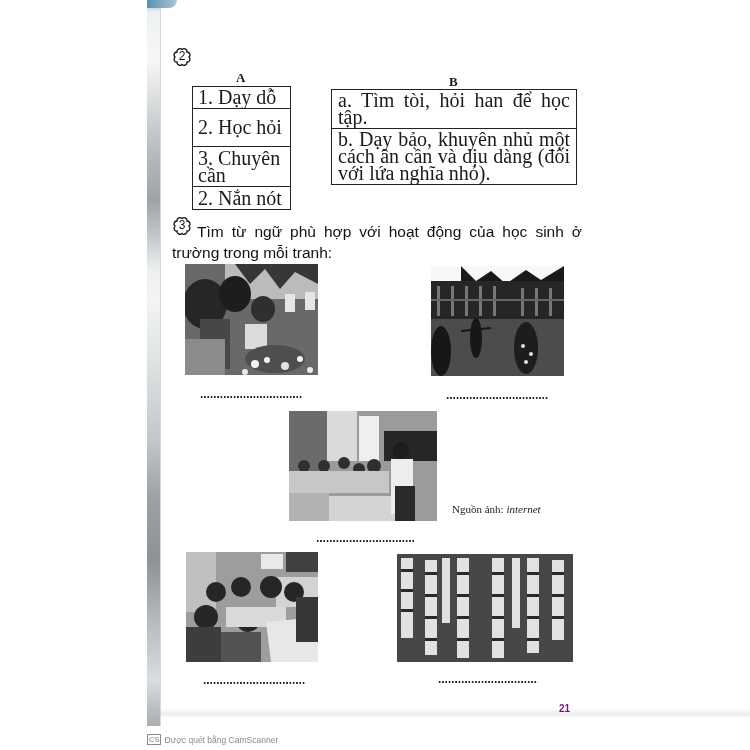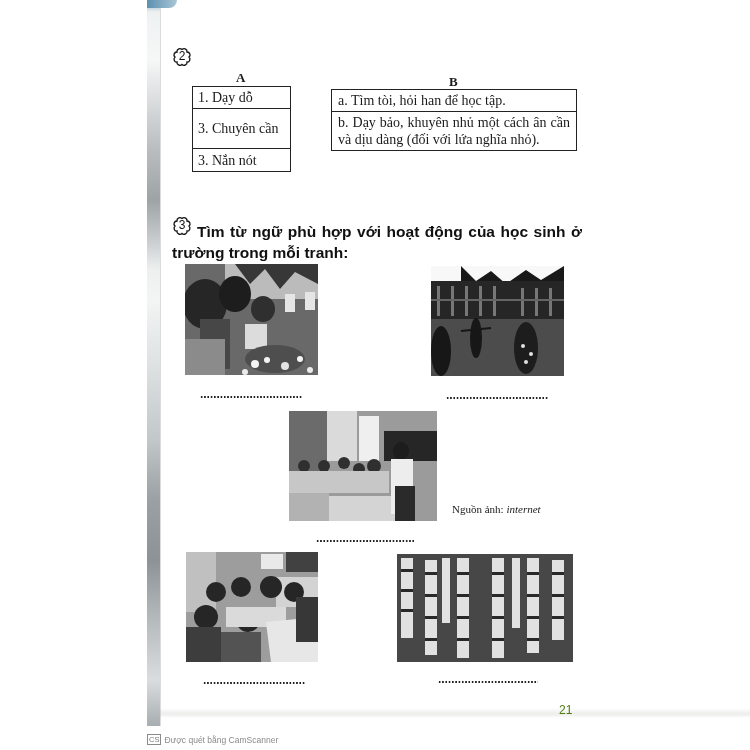--- a/index.html
+++ b/index.html
@@ -35,47 +35,47 @@
   .q-marker span {
     position: absolute; left: 0; top: 2px; width: 20px; text-align: center;
     font-size: 12px; font-weight: normal; font-family: "Liberation Sans", sans-serif;
   }
   .col-label {
     position: absolute; font-family: "Liberation Serif", serif;
     font-size: 13px; font-weight: bold;
   }
   table.match {
     position: absolute; border-collapse: collapse;
-    font-family: "Liberation Serif", serif; font-size: 14px;
+    font-family: "Liberation Serif", serif; font-size: 20px;
   }
   table.match td {
     border: 1.5px solid #222; padding: 2px 5px; vertical-align: middle;
     line-height: 17px;
   }
   table.match.b td { text-align: justify; padding: 2px 6px; }
   .q3-text {
     position: absolute; font-family: "Liberation Sans", sans-serif;
-    font-weight: bold; font-size: 15.5px; color: #111; line-height: 21px;
+    font-weight: normal; font-size: 15.5px; color: #111; line-height: 21px;
   }
   .photo {
     position: absolute; overflow: hidden; background: #444;
     filter: grayscale(100%) contrast(1.05);
   }
   .dots {
     position: absolute; height: 6px;
     background-image: radial-gradient(circle, #222 0.9px, transparent 1.1px);
     background-size: 3.3px 6px; background-repeat: repeat-x;
   }
   .source {
     position: absolute; font-family: "Liberation Serif", serif; font-size: 11px;
   }
   .source i { font-style: italic; }
   .page-number {
     position: absolute; font-family: "Liberation Sans", sans-serif;
-    font-size: 12px; font-weight: normal; color: #4d7c0f;
+    font-size: 10px; font-weight: bold; color: #701a75;
   }
   .cs-footer {
     position: absolute; left: 147px; top: 734px; display: flex; align-items: center;
     font-family: "Liberation Sans", sans-serif; font-size: 8.5px; color: #8a8a8a;
   }
   .cs-logo {
     border: 1px solid #8a8a8a; font-size: 7.5px; padding: 0 1px; margin-right: 3px;
     color: #7a7a7a; line-height: 9px;
   }
 </style>
@@ -96,25 +96,28 @@
 </div>
 
 <div class="col-label" style="left:236px; top:70px;">A</div>
 <div class="col-label" style="left:449px; top:74px;">B</div>
 
 <table class="match a" style="left:192px; top:86px; width:99px;">
   <tbody>
       <tr style="height:22px;">
         <td>1. Dạy dỗ</td>
       </tr>
+  <tr style="height:38px;">
+        <td>2. Học hỏi</td>
+      </tr>
   <tr style="height:40px;margin-left:16px;">
         <td>3. Chuyên cần</td>
       </tr>
   <tr style="height:23px;">
-        <td>3. Nắn nót</td>
+        <td>2. Nắn nót</td>
       </tr>
 </tbody>
   </table>
 
 <table class="match b" style="left:331px; top:89px; width:246px;">
   <tbody>
       <tr style="height:22px;">
         <td>a. Tìm tòi, hỏi han để học tập.</td>
       </tr>
   <tr style="height:38px;">

